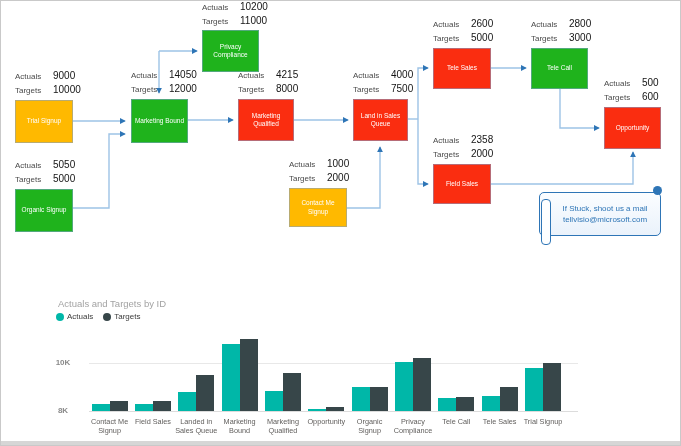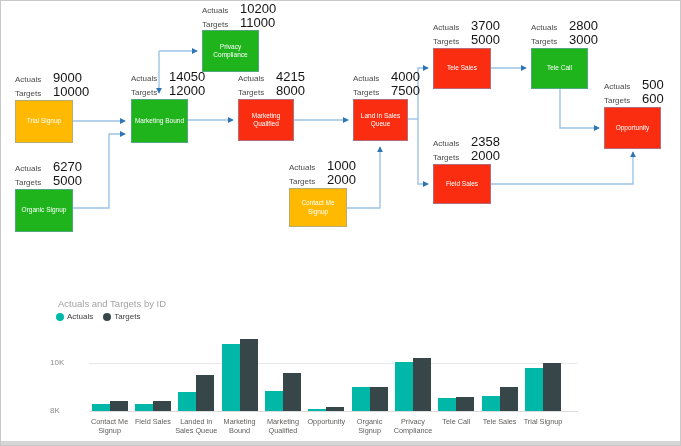--- a/index.html
+++ b/index.html
@@ -6,41 +6,41 @@
   .page{position:relative;width:679px;height:444px;border:1px solid #c9c9c9;background:#fff;overflow:hidden;}
 
   
   .flow{position:absolute;left:0;top:0;width:681px;height:290px;}
   .node-box{position:absolute;display:flex;align-items:center;justify-content:center;text-align:center;
     color:#fff;font-size:6.5px;line-height:1.25;padding:2px;box-sizing:border-box;
     border:1px solid rgba(125,160,205,.55);}
   .kv-block{position:absolute;width:120px;}
   .kv{display:flex;align-items:baseline;height:14px;}
   .kv .k{font-size:8px;color:#4a4a4a;width:38px;}
-  .kv .v{font-size:13px;color:#141414;}
+  .kv .v{font-size:10px;color:#141414;}
   svg.connectors{position:absolute;left:0;top:0;pointer-events:none;}
 
   
   .note{position:absolute;left:538px;top:191px;width:122px;height:44px;border:1.4px solid #2e75b6;
     border-radius:5px;background:linear-gradient(180deg,#fbfdff,#eaf2fb);
     display:flex;flex-direction:column;align-items:center;justify-content:center;
     color:#2e75b6;font-size:8px;line-height:1.4;padding-left:10px;box-sizing:border-box;}
   .note .roll{position:absolute;left:1px;top:6px;width:8px;height:44px;border:1.2px solid #2e75b6;
     border-radius:4px;background:#fdfeff;}
   .note .pin{position:absolute;right:-2px;top:-7px;width:9px;height:9px;border-radius:50%;background:#2e75b6;}
 
   
   .chart{position:absolute;left:0;top:290px;width:681px;height:150px;}
   .chart-title{position:absolute;left:57px;top:7px;font-size:9.5px;color:#a3a3a3;}
   .legend{position:absolute;left:55px;top:21px;display:flex;gap:10px;align-items:center;}
   .legend .item{display:flex;align-items:center;gap:3px;font-size:8px;color:#3b3b3b;}
   .legend .dot{width:8px;height:8px;border-radius:50%;}
   .gridline{position:absolute;height:1px;background:#e8e8e8;}
   .baseline{position:absolute;height:1px;background:#dcdcdc;}
-  .ytick{position:absolute;width:26px;text-align:left;font-size:8px;color:#8a8a8a;}
+  .ytick{position:absolute;width:26px;text-align:center;font-size:8px;color:#8a8a8a;font-weight:bold;}
   .bar{position:absolute;}
   .xlab{position:absolute;width:46px;text-align:center;font-size:7.3px;color:#605e5c;line-height:1.25;}
   .bottom-strip{position:absolute;left:0;right:0;bottom:0;height:4px;background:#d6d6d6;}
 </style>
 </head>
 <body>
 
 <div class="page">
 
   <div class="flow" id="flow">
@@ -60,37 +60,43 @@
         <path d="M346,207 H379 V146" marker-end="url(#arr)"></path>
         <path d="M407,118 H417"></path>
         <path d="M417,118 V67 H427" marker-end="url(#arr)"></path>
         <path d="M417,118 V183 H427" marker-end="url(#arr)"></path>
         <path d="M490,67 H525" marker-end="url(#arr)"></path>
         <path d="M559,88 V127 H598" marker-end="url(#arr)"></path>
         <path d="M490,183 H632 V151" marker-end="url(#arr)"></path>
       </g>
     </svg>
 
+    <div class="note">
+      <div class="roll"></div>
+      <div class="pin"></div>
+      <div>If Stuck, shoot us a mail</div>
+      <div>tellvisio@microsoft.com</div>
+    </div>
   <div class="kv-block" style="left: 14px; top: 69px;">
         <div class="kv">
           <span class="k">Actuals</span>
           <span class="v">9000</span>
         </div>
         <div class="kv">
           <span class="k">Targets</span>
           <span class="v">10000</span>
         </div>
       </div>
       <div class="node-box" style="left: 14px; top: 99px; width: 58px; height: 43px; background: rgb(255, 185, 0);">
         <span>Trial Signup</span>
       </div>
       <div class="kv-block" style="left: 14px; top: 158px;">
         <div class="kv">
           <span class="k">Actuals</span>
-          <span class="v">6270</span>
+          <span class="v">5050</span>
         </div>
         <div class="kv">
           <span class="k">Targets</span>
           <span class="v">5000</span>
         </div>
       </div>
       <div class="node-box" style="left: 14px; top: 188px; width: 58px; height: 43px; background: rgb(31, 179, 28);">
         <span>Organic Signup</span>
       </div>
       <div class="kv-block" style="left: 130px; top: 68px;">
@@ -154,21 +160,21 @@
           <span class="k">Targets</span>
           <span class="v">2000</span>
         </div>
       </div>
       <div class="node-box" style="left: 288px; top: 187px; width: 58px; height: 39px; background: rgb(255, 185, 0);">
         <span>Contact Me Signup</span>
       </div>
       <div class="kv-block" style="left: 432px; top: 17px;">
         <div class="kv">
           <span class="k">Actuals</span>
-          <span class="v">3700</span>
+          <span class="v">2600</span>
         </div>
         <div class="kv">
           <span class="k">Targets</span>
           <span class="v">5000</span>
         </div>
       </div>
       <div class="node-box" style="left: 432px; top: 47px; width: 58px; height: 41px; background: rgb(250, 45, 16);">
         <span>Tele Sales</span>
       </div>
       <div class="kv-block" style="left: 432px; top: 133px;">

